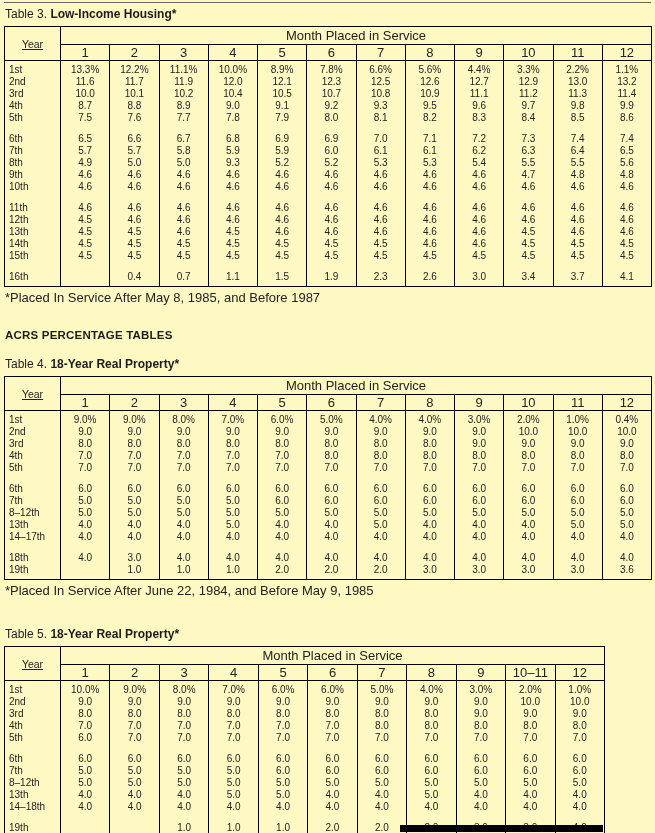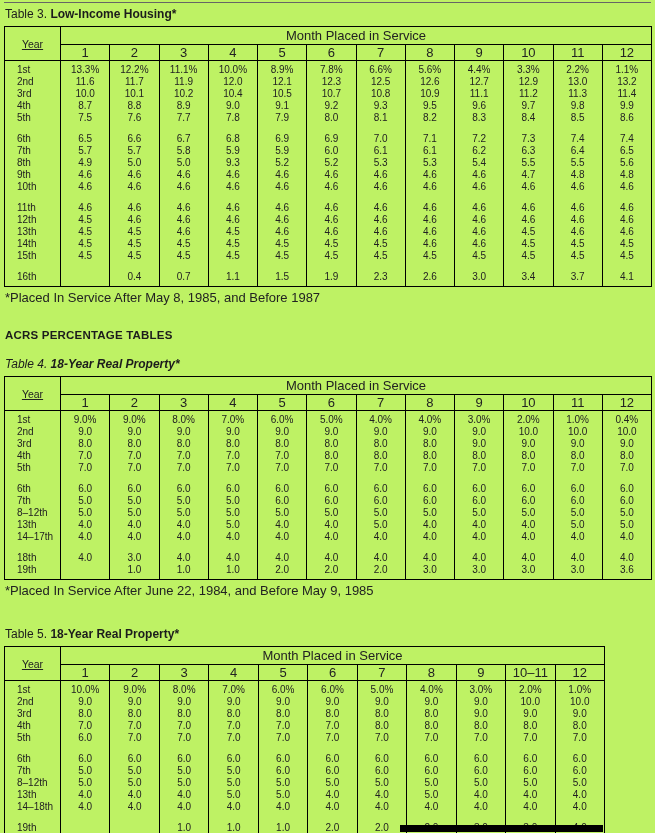--- a/index.html
+++ b/index.html
@@ -1,36 +1,36 @@
 <!DOCTYPE html>
 <html><head>
 <meta charset="utf-8">
 <style>
   html,body{margin:0;padding:0;background:#fff;}
   body{font-family:"Liberation Sans",sans-serif;color:#1c1c1c;}
-  .page{width:655px;height:833px;box-sizing:border-box;background:#bef264;position:relative;padding:2px 4px 0 4px;overflow:hidden;}
+  .page{width:655px;height:833px;box-sizing:border-box;background:#fef9c3;position:relative;padding:2px 4px 0 4px;overflow:hidden;}
   .top-rule{border-top:1px solid #666;margin:0 0 4px 0;}
   .tbl-title{font-size:12px;margin:2px 0 5px 1px;white-space:nowrap;}
   .tbl-title .bold{font-weight:bold;}
-  .mt1{margin-top:16px;font-style:italic;}
+  .mt1{margin-top:16px;}
   .mt2{margin-top:29px;}
   .section-heading{font-size:11.5px;font-weight:bold;margin:24px 0 0 1px;letter-spacing:0.2px;}
   table.acrs{border-collapse:collapse;table-layout:fixed;border:1.5px solid #000;margin-left:0;}
   table.w12{width:648px;}
   table.w11{width:601px;}
   .acrs th{border:1px solid #000;font-weight:normal;font-size:13px;padding:0;text-align:center;color:#222;}
   .acrs tr.month-row th{height:17px;}
   .acrs tr.num-row th{height:15px;}
   .acrs th.yearcol{font-size:10.5px;text-decoration:underline;}
   .acrs td{padding:0;font-size:10px;text-align:center;color:#222;line-height:12px;}
   .acrs tbody td{border-left:1px solid #000;border-right:1px solid #000;}
   .acrs tbody tr.datarow{height:12px;}
   .acrs.t4 tbody tr.datarow{height:11px;}
   .acrs tbody tr.spacer{height:9px;}
-  .acrs td.rowlabel{text-align:left;padding-left:12px;}
+  .acrs td.rowlabel{text-align:left;padding-left:4px;}
   .footnote{font-size:13px;margin:3px 0 0 1px;color:#222;}
   .scan-bar{position:absolute;left:400px;top:825px;width:203px;height:7px;background:#000;}
 </style>
 </head>
 <body>
 
 <div class="page">
 
   <div class="top-rule"></div>
 

